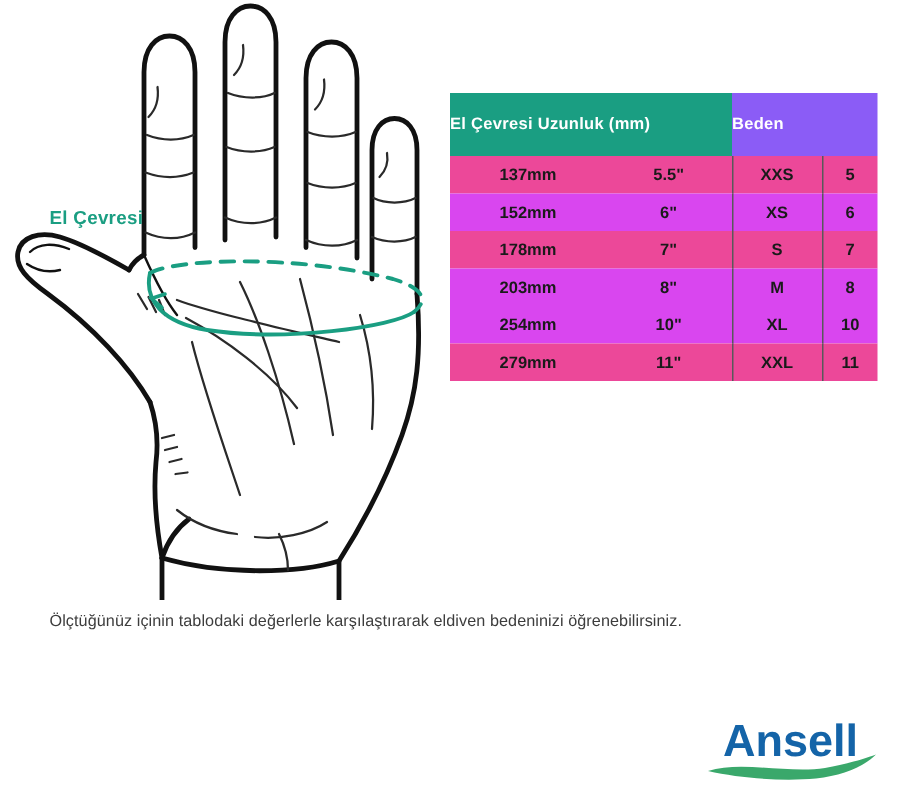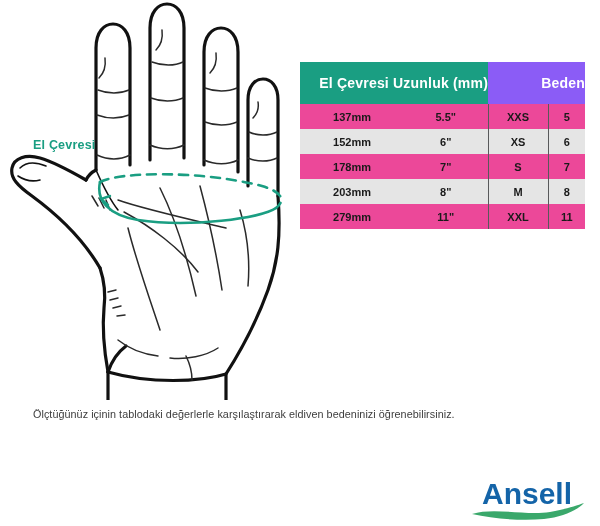--- a/index.html
+++ b/index.html
@@ -46,42 +46,42 @@
     border-collapse: collapse;
     table-layout: fixed;
   }
   #size-table th, #size-table td {
     padding: 0;
     margin: 0;
   }
   .th-circ, .th-size {
     height: 42px;
     color: #ffffff;
-    font-size: 14px;
+    font-size: 11px;
     font-weight: bold;
-    text-align: right;
+    text-align: left;
     vertical-align: middle;
     letter-spacing: 0.2px;
   }
   .th-circ { background: #1a9e82; }
   .th-size { background: #8b5cf6; }
 
   #size-table tbody td {
     height: 25px;
     font-size: 11px;
     font-weight: bold;
     text-align: center;
     vertical-align: middle;
     color: #1a1a1a;
     border-right: 1px solid #58595b;
   }
   #size-table tbody td:last-child { border-right: none; }
   #size-table tbody td.c0 { border-right: none; }
   #size-table tbody tr.odd  td { background: #ec4899; }
-  #size-table tbody tr.even td { background: #e5e5e5; }
+  #size-table tbody tr.even td { background: #d946ef; }
 
   
   col.c-mm   { width: 104px; }
   col.c-in   { width: 84px;  }
   col.c-size { width: 60px;  }
   col.c-num  { width: 37px;  }
 
   
   #footnote {
     position: absolute;
@@ -218,20 +218,26 @@
       <td>7"</td>
       <td>S</td>
       <td>7</td>
     </tr>
     <tr class="even">
       <td class="c0">203mm</td>
       <td>8"</td>
       <td>M</td>
       <td>8</td>
     </tr>
+    <tr class="even">
+      <td class="c0">254mm</td>
+      <td>10"</td>
+      <td>XL</td>
+      <td>10</td>
+    </tr>
     <tr class="odd">
       <td class="c0">279mm</td>
       <td>11"</td>
       <td>XXL</td>
       <td>11</td>
     </tr>
   </tbody>
 </table>
 
 <div id="footnote">

